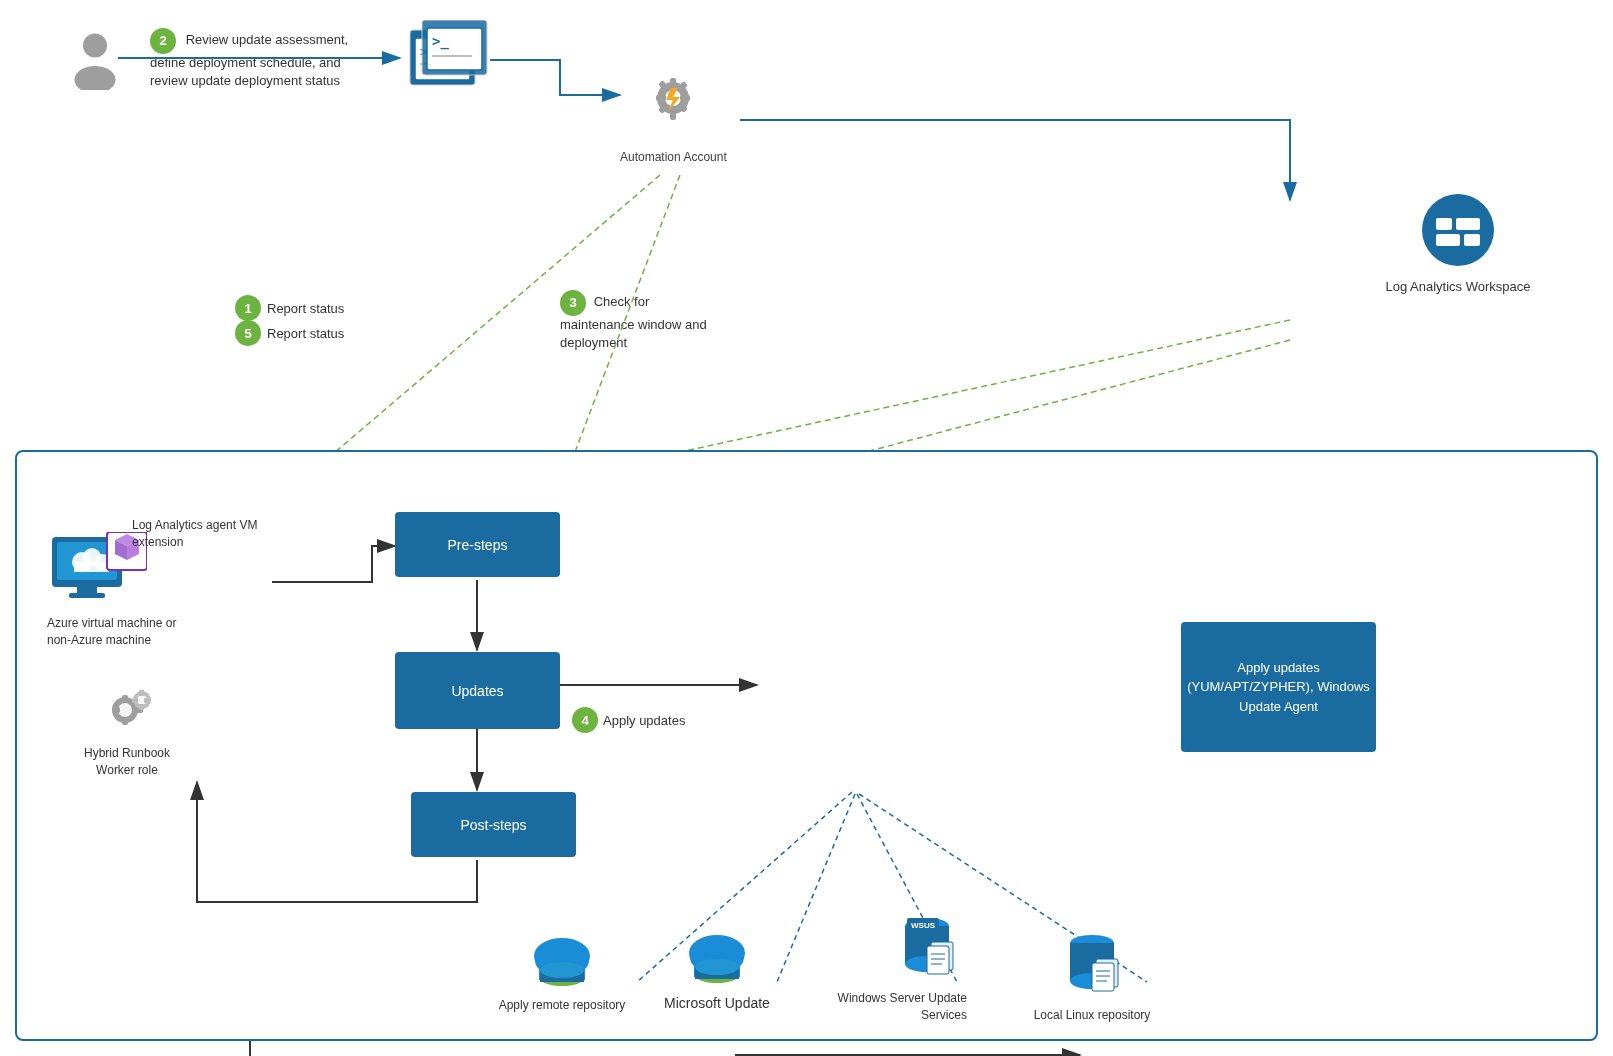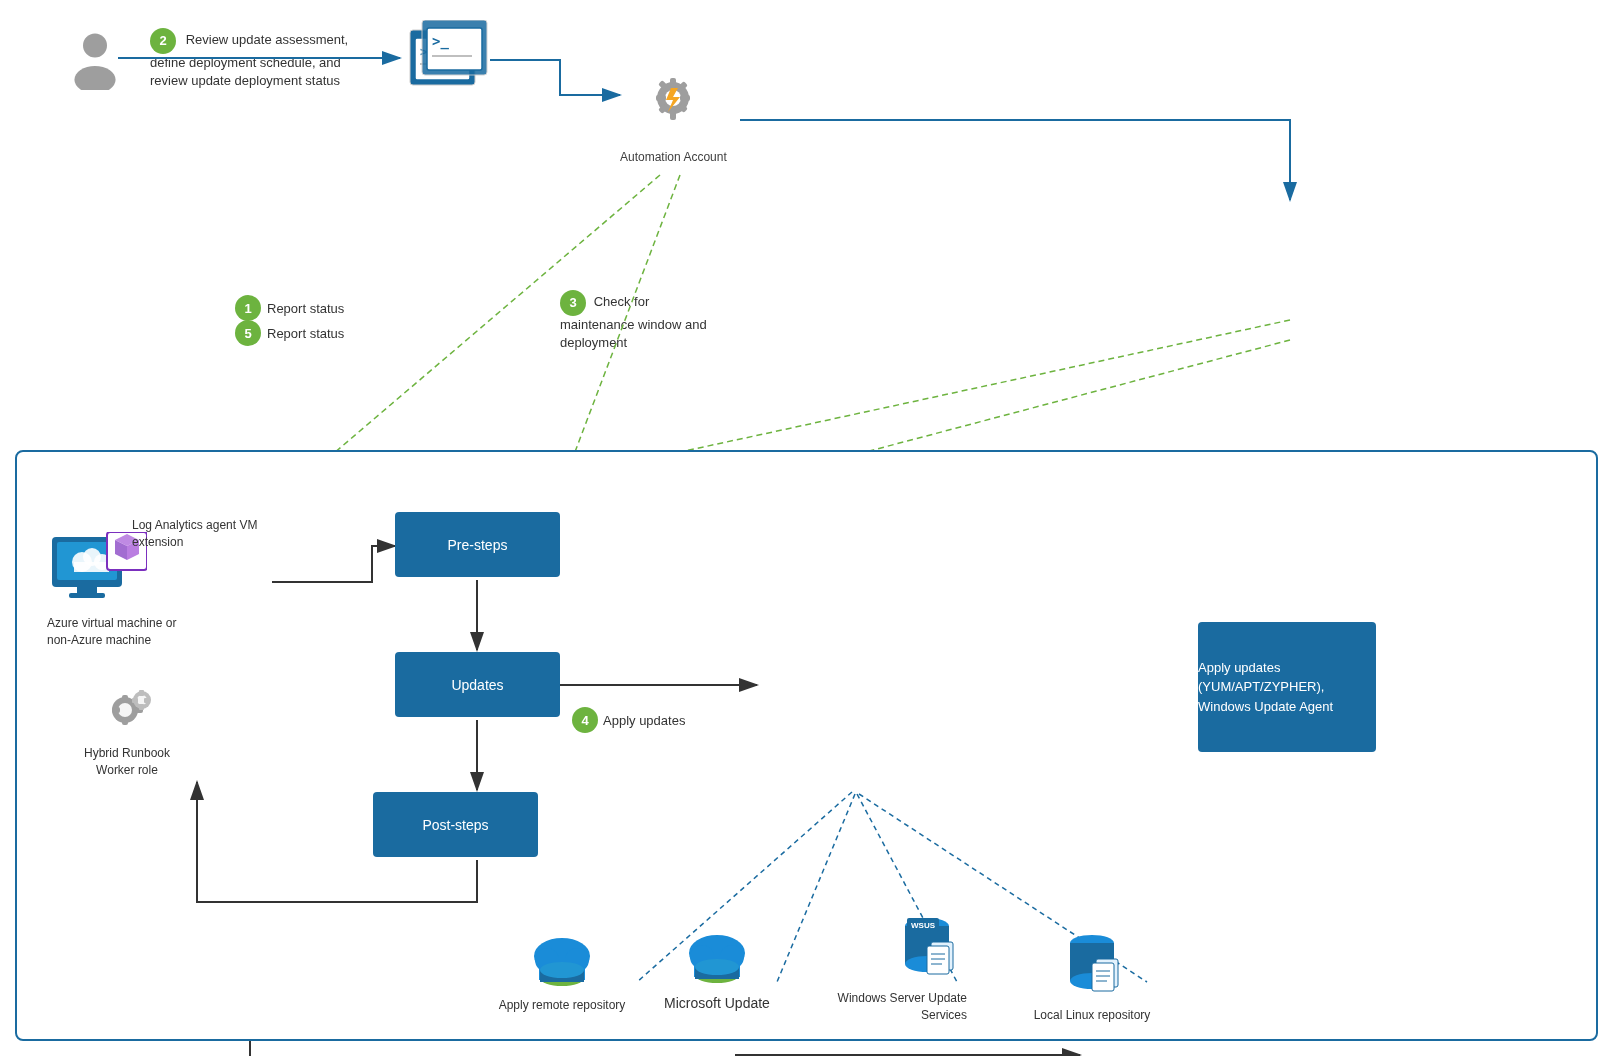--- a/index.html
+++ b/index.html
@@ -144,20 +144,21 @@
     
     .blue-box {
       background: #1a6ba0;
       color: #fff;
       border-radius: 4px;
       display: flex;
       align-items: center;
       justify-content: center;
       font-size: 14px;
       font-weight: 500;
+      text-align: center;
     }
 
     
     .presteps-box {
       position: absolute;
       top: 60px;
       left: 380px;
       width: 160px;
       height: 70px;
     }
@@ -287,20 +288,31 @@
       <rect x="21" y="22" width="8" height="6" rx="2" fill="#9e9e9e" transform="rotate(45 25 25)"></rect>
       <rect x="41" y="45" width="8" height="6" rx="2" fill="#9e9e9e" transform="rotate(45 45 48)"></rect>
       <rect x="21" y="46" width="8" height="6" rx="2" fill="#9e9e9e" transform="rotate(-45 25 49)"></rect>
       <rect x="41" y="23" width="8" height="6" rx="2" fill="#9e9e9e" transform="rotate(-45 45 26)"></rect>
 
       <polygon points="33,28 28,40 35,40 30,52 42,37 35,37 40,28" fill="#f5a623"></polygon>
     </svg>
     <div class="label">Automation Account</div>
   </div>
 
+  <div class="log-analytics">
+    <svg width="80" height="80" viewBox="0 0 80 80">
+      <circle cx="40" cy="40" r="36" fill="#1a6ba0"></circle>
+
+      <rect x="18" y="28" width="16" height="12" rx="2" fill="#fff"></rect>
+      <rect x="38" y="28" width="24" height="12" rx="2" fill="#fff"></rect>
+      <rect x="18" y="44" width="24" height="12" rx="2" fill="#fff"></rect>
+      <rect x="46" y="44" width="16" height="12" rx="2" fill="#fff"></rect>
+    </svg>
+    <div class="label">Log Analytics Workspace</div>
+  </div>
 
   <div class="step1-label">
     <span class="step-circle">1</span>
     <span>Report status</span>
   </div>
 
   <div class="step5-label">
     <span class="step-circle">5</span>
     <span>Report status</span>
   </div>
@@ -416,29 +428,29 @@
         <rect x="32" y="16" width="6" height="5" rx="1" fill="#bdbdbd"></rect>
         <rect x="44" y="16" width="6" height="5" rx="1" fill="#bdbdbd"></rect>
       </svg>
       <div class="label">Hybrid Runbook Worker role</div>
     </div>
 
     <div class="blue-box presteps-box" style="position:absolute;top:60px;left:378px;width:165px;height:65px;">
       <span>Pre-steps</span>
     </div>
 
-    <div class="blue-box updates-box" style="position:absolute;top:200px;left:378px;width:165px;height:65px;">
+    <div class="blue-box updates-box" style="position:absolute;top:200px;left:378px;width:165px;height:77px;">
       <span>Updates</span>
     </div>
 
-    <div class="blue-box poststeps-box" style="position:absolute;top:340px;left:356px;width:165px;height:65px;">
+    <div class="blue-box poststeps-box" style="position:absolute;top:340px;left:394px;width:165px;height:65px;">
       <span>Post-steps</span>
     </div>
 
-    <div class="blue-box apply-updates-box" style="position:absolute;top:170px;right:220px;width:178px;height:130px;font-size:13px;line-height:1.5;">
+    <div class="blue-box apply-updates-box" style="position:absolute;top:170px;right:220px;width:195px;height:130px;font-size:13px;line-height:1.5;">
       <span>Apply updates (YUM/APT/ZYPHER), Windows Update Agent</span>
     </div>
 
     <div style="position:absolute;top:255px;left:555px;font-size:13px;color:#333;display:flex;align-items:center;gap:5px;">
       <span class="step-circle">4</span>
       <span>Apply updates</span>
     </div>
 
     <div style="position:absolute;bottom:25px;left:480px;text-align:center;width:130px;">
       <svg width="70" height="65" viewBox="0 0 70 65">

